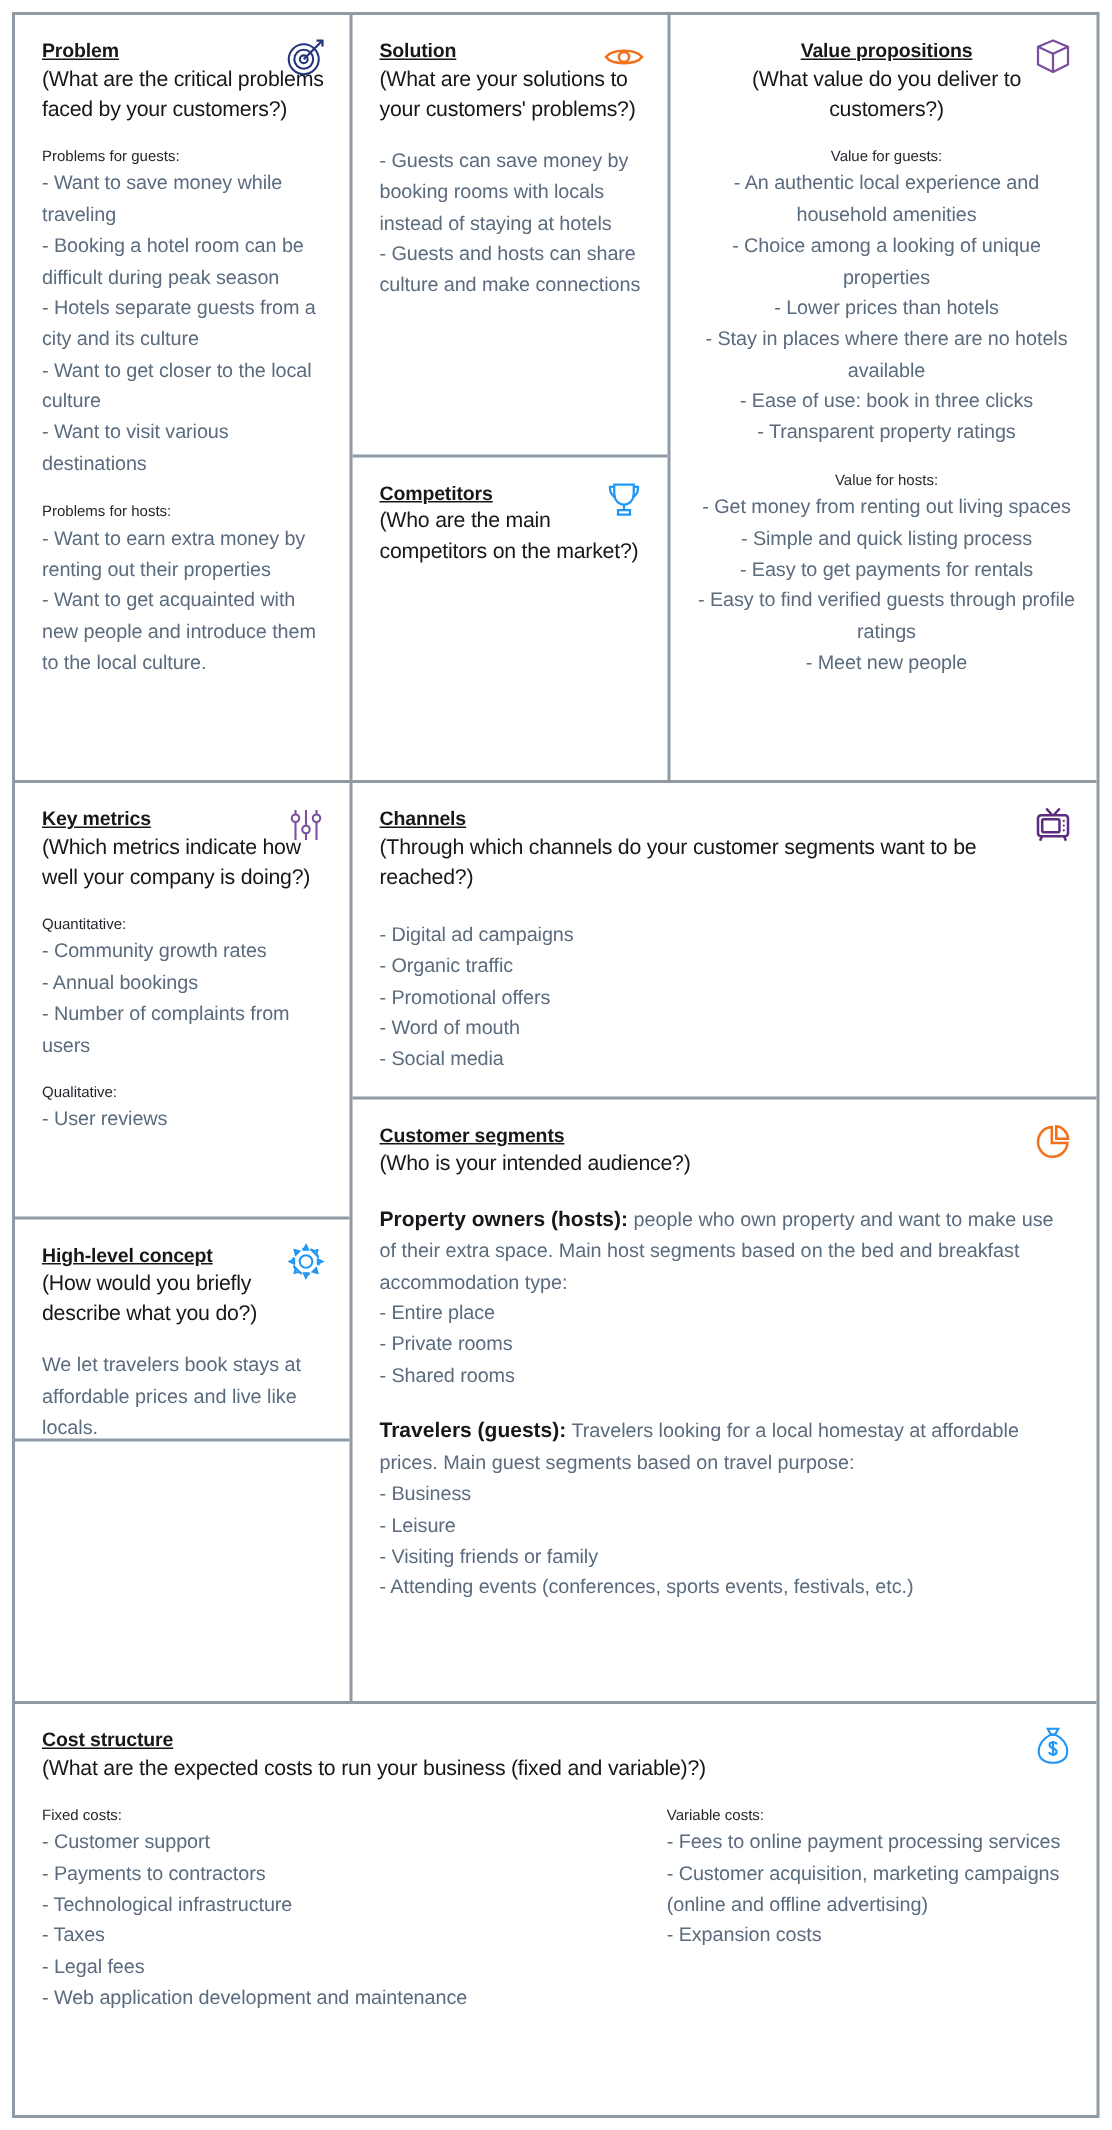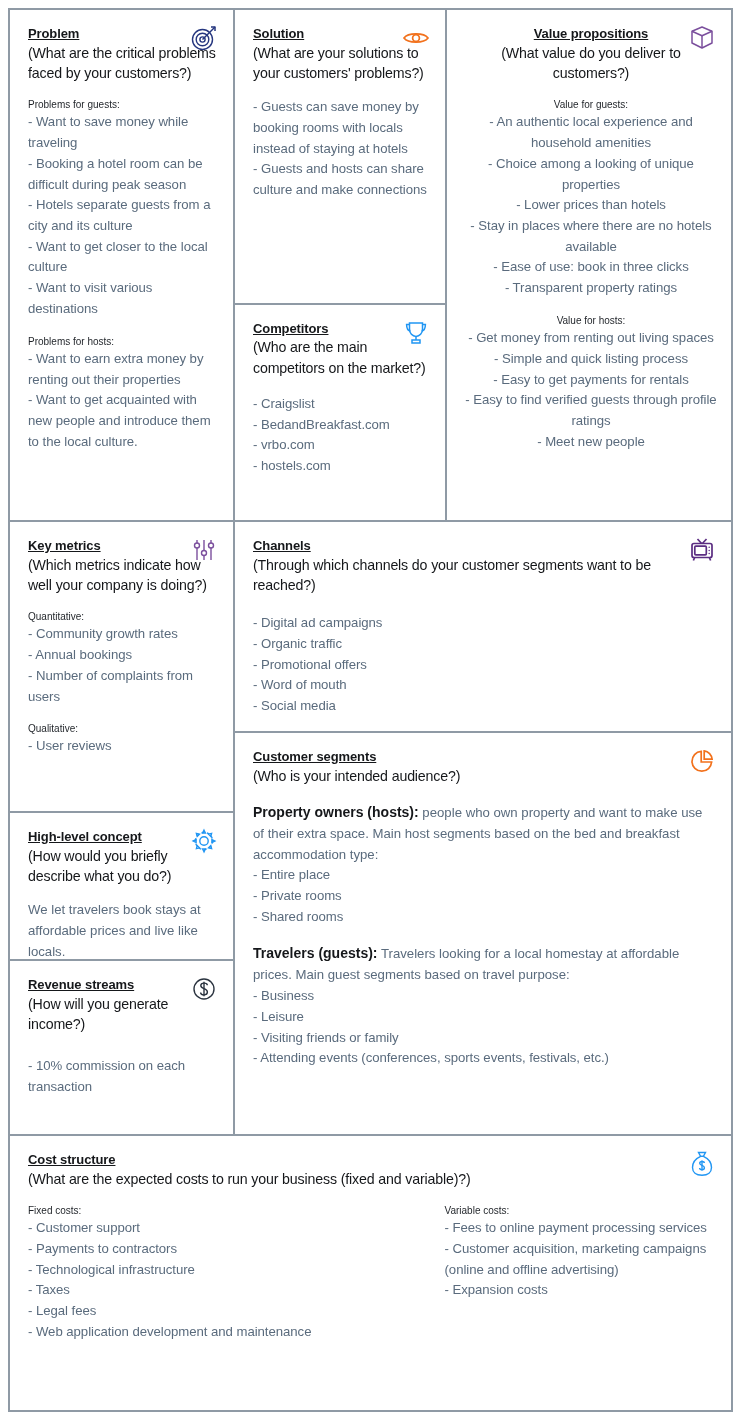--- a/index.html
+++ b/index.html
@@ -167,26 +167,20 @@
             <svg viewBox="0 0 30 30" fill="none" stroke="#2196f3" stroke-width="1.5">
               <path d="M8.5 5 H21.5 V11 C21.5 15.4 18.6 18.4 15 18.4 C11.4 18.4 8.5 15.4 8.5 11 Z"></path>
               <path d="M8.5 6.5 H5.6 C5.6 10.4 7 12.6 9.3 13.2"></path>
               <path d="M21.5 6.5 H24.4 C24.4 10.4 23 12.6 20.7 13.2"></path>
               <path d="M15 18.4 V22"></path>
               <path d="M11 22 H19 V25 H11 Z"></path>
             </svg>
           </span>
           <div class="head">Competitors</div>
           <div class="sub">(Who are the main competitors on the market?)</div>
-          <ul class="items" style="margin-top:16px;">
-            <li>- Craigslist</li>
-            <li>- BedandBreakfast.com</li>
-            <li>- vrbo.com</li>
-            <li>- hostels.com</li>
-          </ul>
         </div>
       </div>
 
       <div class="col" style="flex:1;">
         <div class="cell" style="height:100%;text-align:center;">
           <span class="icon">
             <svg viewBox="0 0 30 30" fill="none" stroke="#7b4f9d" stroke-width="1.5" stroke-linejoin="round">
               <path d="M15 4 L25 8.2 L25 20 L15 25 L5 20 L5 8.2 Z"></path>
               <path d="M5 8.2 L15 12.8 L25 8.2"></path>
               <path d="M15 12.8 L15 25"></path>
@@ -260,34 +254,20 @@
               <path d="M22.6 7.4 L21.8 10.5 L19.5 8.2 Z"></path>
               <path d="M7.4 22.6 L8.2 19.5 L10.5 21.8 Z"></path>
               <circle cx="15" cy="15" r="8.6" stroke-dasharray="2.6 2.8"></circle>
             </svg>
           </span>
           <div class="head">High-level concept</div>
           <div class="sub">(How would you briefly describe what you do?)</div>
           <div class="para">We let travelers book stays at affordable prices and live like locals.</div>
         </div>
 
-        <div class="cell" style="flex:1;">
-          <span class="icon">
-            <svg viewBox="0 0 30 30" fill="none" stroke="#2b3440" stroke-width="1.4">
-              <circle cx="15" cy="15" r="10"></circle>
-              <path d="M15 7.8 V22.2"></path>
-              <path d="M18.3 11.2 C18.3 9.6 16.8 9.1 15 9.1 C13.2 9.1 11.8 9.9 11.8 11.6 C11.8 15.5 18.4 13.9 18.4 18.1 C18.4 19.9 16.9 20.9 15 20.9 C13.1 20.9 11.6 20.2 11.6 18.5"></path>
-            </svg>
-          </span>
-          <div class="head">Revenue streams</div>
-          <div class="sub">(How will you generate income?)</div>
-          <ul class="items" style="margin-top:22px;">
-            <li>- 10% commission on each transaction</li>
-          </ul>
-        </div>
       </div>
 
       <div class="col" style="flex:1;">
         <div class="cell cell-sep-b" style="height:211px;">
           <span class="icon">
             <svg viewBox="0 0 30 30" fill="none" stroke="#5b2d82" stroke-width="1.7">
               <rect x="5" y="8.5" width="20" height="14" rx="2"></rect>
               <rect x="7.8" y="11.2" width="11.5" height="8.6" rx="1"></rect>
               <path d="M10.5 4 L14.6 8.5"></path>
               <path d="M19.5 4 L15.4 8.5"></path>

